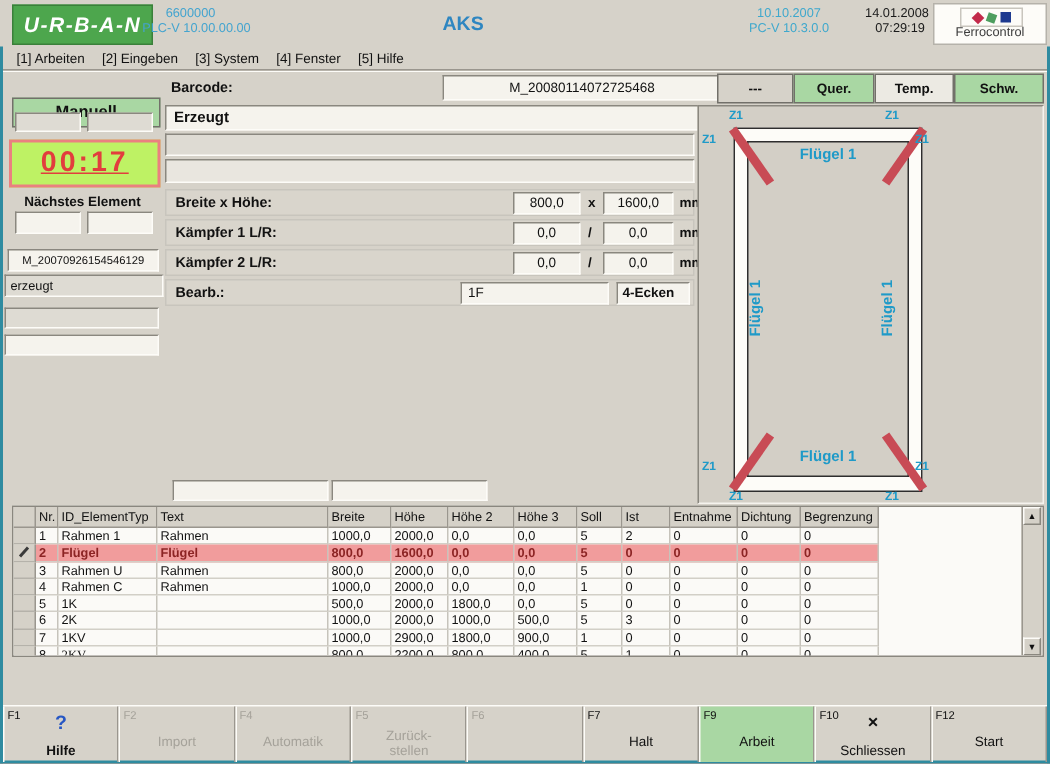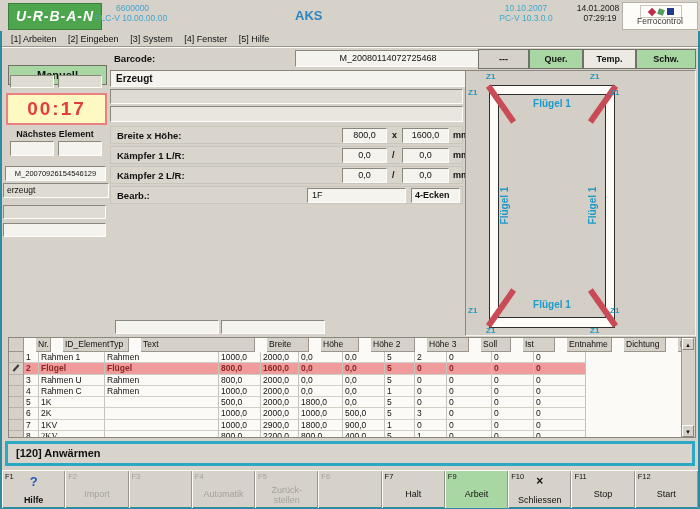--- a/index.html
+++ b/index.html
@@ -32,43 +32,43 @@
   .diam{width:6px;height:6px;background:#c22a4a;transform:rotate(45deg);}
   .gsq{width:6px;height:6px;background:#4e9e5f;transform:rotate(20deg);}
   .bsq{width:7px;height:7px;background:#1e3a8f;}
   .ferro-name{position:absolute;left:0;top:13px;width:100%;text-align:center;font-size:8.5px;color:#3a3a3a;}
   
   .menubar{position:absolute;left:2px;top:32px;width:696px;height:14px;font-size:9px;
     border-bottom:1px solid #9a968e;box-shadow:0 1px 0 #fdfcf8;}
   .menubar span{display:inline-block;margin-left:9px;line-height:14px;}
   
   .lbl{font-weight:bold;font-size:9.5px;}
-  .timer{position:absolute;left:6px;top:93px;width:97px;height:28px;background:#fef9c3;
+  .timer{position:absolute;left:6px;top:93px;width:97px;height:28px;background:#bef264;
     border:2px solid #ea8080;color:#e23d3d;font-weight:bold;font-size:19px;letter-spacing:2px;
-    text-align:center;line-height:28px;}
+    text-align:center;line-height:28px;text-decoration:underline;}
   .formrow{position:absolute;left:110px;width:353px;height:18px;background:#d9d5cc;
     border:1px solid #c8c5bd;box-sizing:border-box;}
   .formrow .lbl{position:absolute;left:6px;top:3px;}
   .vbox{position:absolute;top:1px;height:13px;font-size:9px;text-align:center;line-height:13px;}
   .sep{position:absolute;top:3px;font-size:9px;font-weight:bold;}
   .unit{position:absolute;left:342px;top:3px;font-weight:bold;font-size:9px;}
   
   .diagram{position:absolute;left:465px;top:70px;width:231px;height:266px;background:#d3cfc6;
     border:1px solid;border-color:#8a877f #f5f3ee #f5f3ee #8a877f;box-sizing:border-box;}
   .orect{position:absolute;left:23px;top:14px;width:126px;height:243px;background:#fdfcf8;
     border:1px solid #2e2e2e;box-sizing:border-box;}
   .irect{position:absolute;left:32px;top:23px;width:108px;height:224px;background:#d3cfc6;
     border:1px solid #2e2e2e;box-sizing:border-box;}
   .rbar{position:absolute;width:44px;height:6px;background:#c84b55;}
   .z1{position:absolute;color:#1f9ac8;font-weight:bold;font-size:8px;}
   .wing{position:absolute;color:#1f9ac8;font-weight:bold;font-size:10px;width:64px;text-align:center;}
   
   .grid{position:absolute;left:8px;top:337px;width:688px;height:101px;background:#fbfaf7;
     border:1px solid #8a877f;box-sizing:border-box;overflow:hidden;}
-  .gr-head{display:flex;height:14px;gap:12px;}
+  .gr-head{display:flex;height:14px;}
   .th{background:#d5d1c8;border-right:1px solid #9a968e;border-bottom:1px solid #9a968e;
     font-size:8.5px;line-height:13px;padding-left:2px;box-sizing:border-box;flex:none;overflow:hidden;}
   .gr-row{display:flex;height:11.3px;}
   .td{border-right:1px solid #c6c3bb;border-bottom:1px solid #d2cfc7;font-size:8.5px;
     line-height:10px;padding-left:2px;box-sizing:border-box;flex:none;overflow:hidden;white-space:nowrap;}
   .gut{background:#d5d1c8;border-right:1px solid #9a968e;border-bottom:1px solid #b5b2aa;
     flex:none;position:relative;}
   .sel .td{background:#f19c9c;color:#8c2424;font-weight:bold;}
   .pencil{position:absolute;left:3px;top:4px;width:8px;height:2px;background:#3a3a3a;transform:rotate(-48deg);}
   .vscroll{position:absolute;right:0;top:0;width:13px;height:99px;background:#d5d1c8;border-left:1px solid #9a968e;}
@@ -88,21 +88,21 @@
   .fk.active{background:#a9d7a3;}
   .fk-icon{position:absolute;left:0;top:3px;width:100%;text-align:center;font-weight:bold;}
 </style>
 </head>
 <body>
 
 <div class="window">
 
   <div class="titlebar">
     <div class="urban-logo">U-R-B-A-N</div>
-    <div class="abs blue-sm" style="left:116px;top:3px;width:62px;">6600000</div>
+    <div class="abs blue-sm" style="left:96px;top:3px;width:62px;text-align:center;">6600000</div>
     <div class="abs blue-sm" style="left:78px;top:13px;width:106px;text-align:center;">PLC-V 10.00.00.00</div>
     <div class="abs aks" style="left:295px;top:8px;width:60px;">AKS</div>
     <div class="abs cyan-sm" style="left:498px;top:3px;width:56px;text-align:center;">10.10.2007</div>
     <div class="abs cyan-sm" style="left:495px;top:13px;width:62px;text-align:center;">PC-V 10.3.0.0</div>
     <div class="abs blk-sm" style="left:572px;top:3px;width:52px;text-align:center;">14.01.2008</div>
     <div class="abs blk-sm" style="left:578px;top:13px;width:44px;text-align:center;">07:29:19</div>
     <div class="ferro">
       <div class="ferro-icons">
         <div class="diam"></div>
         <div class="gsq"></div>
@@ -333,37 +333,32 @@
           <div class="td" style="width: 42px;">0</div>
           <div class="td" style="width: 52px;">0</div>
         </div>
       </div>
     <div class="vscroll">
       <div class="sbtn" style="top:0;">▲</div>
       <div class="sbtn" style="bottom:0;">▼</div>
     </div>
   </div>
 
-  <div class="statusbar">[120] Anwärmen</div>
 
   <div class="fkeys">
       <div class="fk enabled">
         <span class="fk-key">F1</span>
         <div class="fk-icon" style="color: rgb(39, 87, 196); font-size: 13px;">?</div>
         <div class="fk-cap" style="bottom: 3px; font-weight: bold;">Hilfe</div>
       </div>
       <div class="fk disabled">
         <span class="fk-key">F2</span>
         <div class="fk-cap">Import</div>
       </div>
       <div class="fk disabled">
-        <span class="fk-key">F3</span>
-        <div class="fk-cap"></div>
-      </div>
-      <div class="fk disabled">
         <span class="fk-key">F4</span>
         <div class="fk-cap">Automatik</div>
       </div>
       <div class="fk disabled">
         <span class="fk-key">F5</span>
         <div class="fk-cap" style="bottom: 3px;">Zurück-
 stellen</div>
       </div>
       <div class="fk disabled">
         <span class="fk-key">F6</span>
@@ -376,22 +371,18 @@
       <div class="fk active">
         <span class="fk-key">F9</span>
         <div class="fk-cap">Arbeit</div>
       </div>
       <div class="fk enabled">
         <span class="fk-key">F10</span>
         <div class="fk-icon" style="color: rgb(17, 17, 17); font-size: 12px;">×</div>
         <div class="fk-cap" style="bottom: 3px;">Schliessen</div>
       </div>
       <div class="fk enabled">
-        <span class="fk-key">F11</span>
-        <div class="fk-cap">Stop</div>
-      </div>
-      <div class="fk enabled">
         <span class="fk-key">F12</span>
         <div class="fk-cap">Start</div>
       </div>
     </div>
 
 </div>
 
 </body></html>

